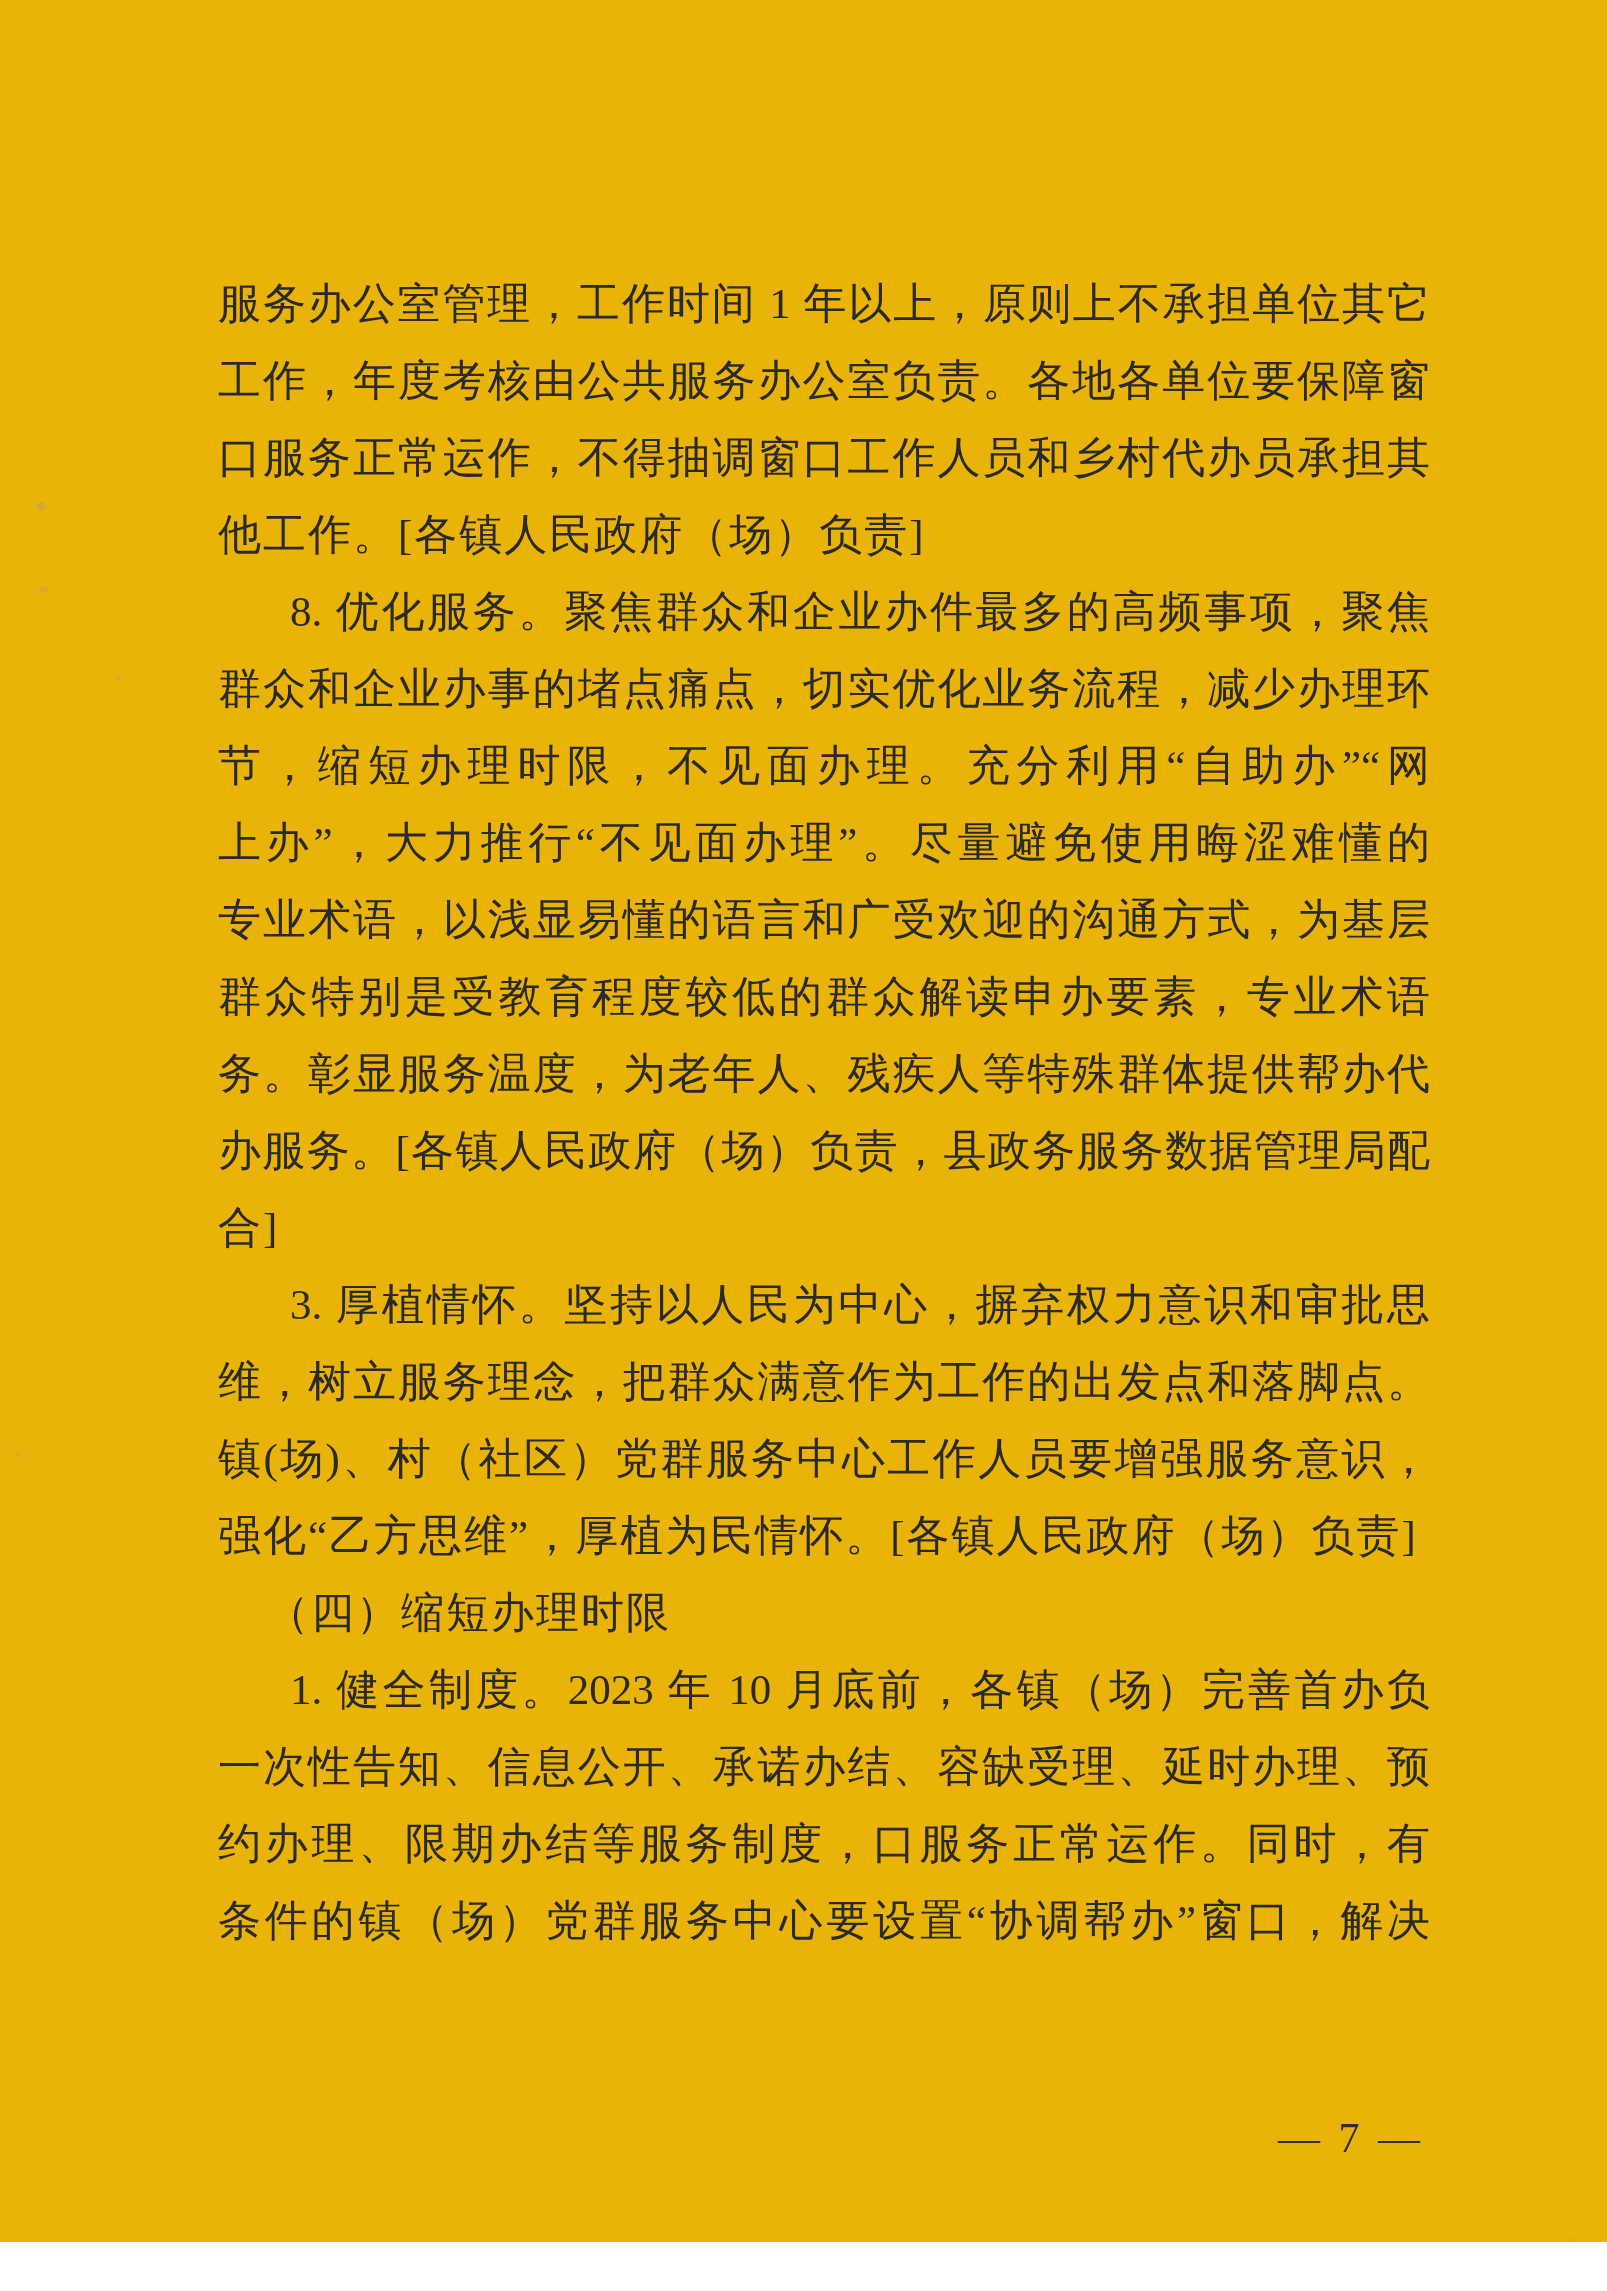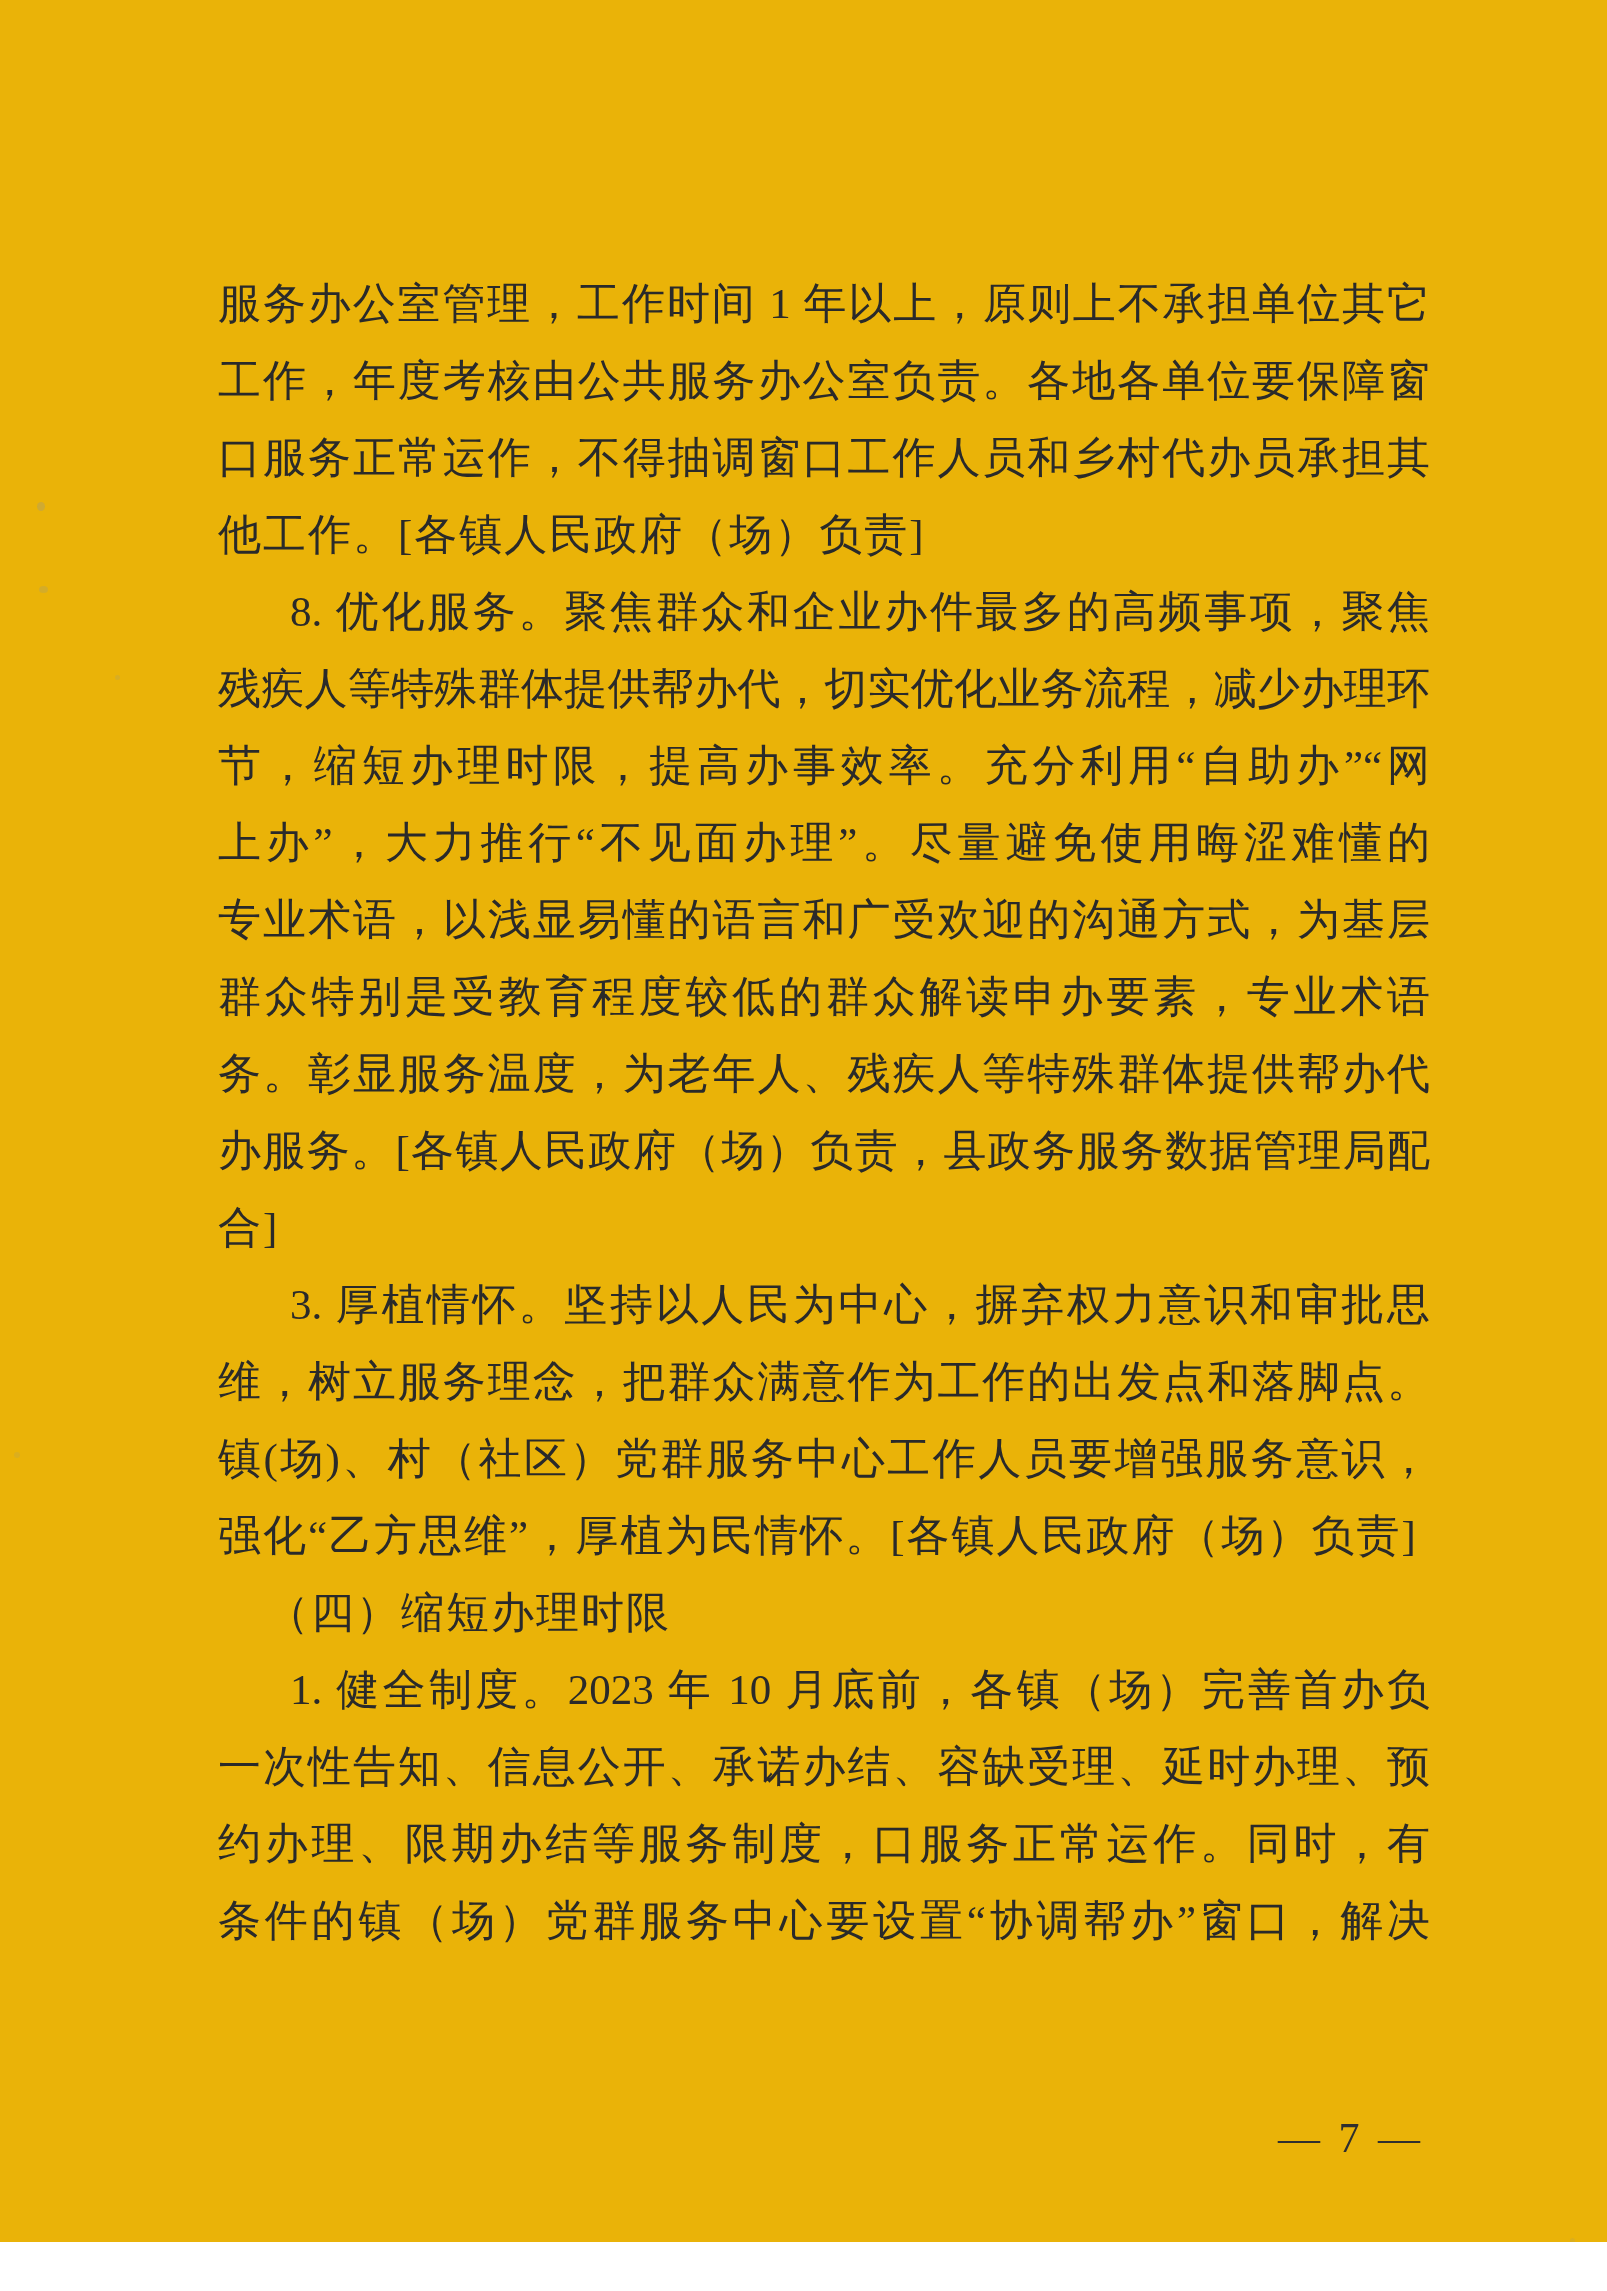--- a/index.html
+++ b/index.html
@@ -80,22 +80,22 @@
   <div class="speck s3"></div>
   <div class="speck s4"></div>
   <div class="speck s5"></div>
 
   <div class="body-text">
       <div class="line fill">服务办公室管理，工作时间 1 年以上，原则上不承担单位其它</div>
       <div class="line fill">工作，年度考核由公共服务办公室负责。各地各单位要保障窗</div>
       <div class="line fill">口服务正常运作，不得抽调窗口工作人员和乡村代办员承担其</div>
       <div class="line">他工作。[各镇人民政府（场）负责]</div>
       <div class="line fill indent">8. 优化服务。聚焦群众和企业办件最多的高频事项，聚焦</div>
-      <div class="line fill">残疾人等特殊群体提供帮办代，切实优化业务流程，减少办理环</div>
-      <div class="line fill">节，缩短办理时限，提高办事效率。充分利用“自助办”“网</div>
+      <div class="line fill">群众和企业办事的堵点痛点，切实优化业务流程，减少办理环</div>
+      <div class="line fill">节，缩短办理时限，不见面办理。充分利用“自助办”“网</div>
       <div class="line fill">上办”，大力推行“不见面办理”。尽量避免使用晦涩难懂的</div>
       <div class="line fill">专业术语，以浅显易懂的语言和广受欢迎的沟通方式，为基层</div>
       <div class="line fill">群众特别是受教育程度较低的群众解读申办要素，专业术语</div>
       <div class="line fill">务。彰显服务温度，为老年人、残疾人等特殊群体提供帮办代</div>
       <div class="line fill">办服务。[各镇人民政府（场）负责，县政务服务数据管理局配</div>
       <div class="line">合]</div>
       <div class="line fill indent">3. 厚植情怀。坚持以人民为中心，摒弃权力意识和审批思</div>
       <div class="line fill">维，树立服务理念，把群众满意作为工作的出发点和落脚点。</div>
       <div class="line fill">镇(场)、村（社区）党群服务中心工作人员要增强服务意识，</div>
       <div class="line">强化“乙方思维”，厚植为民情怀。[各镇人民政府（场）负责]</div>

